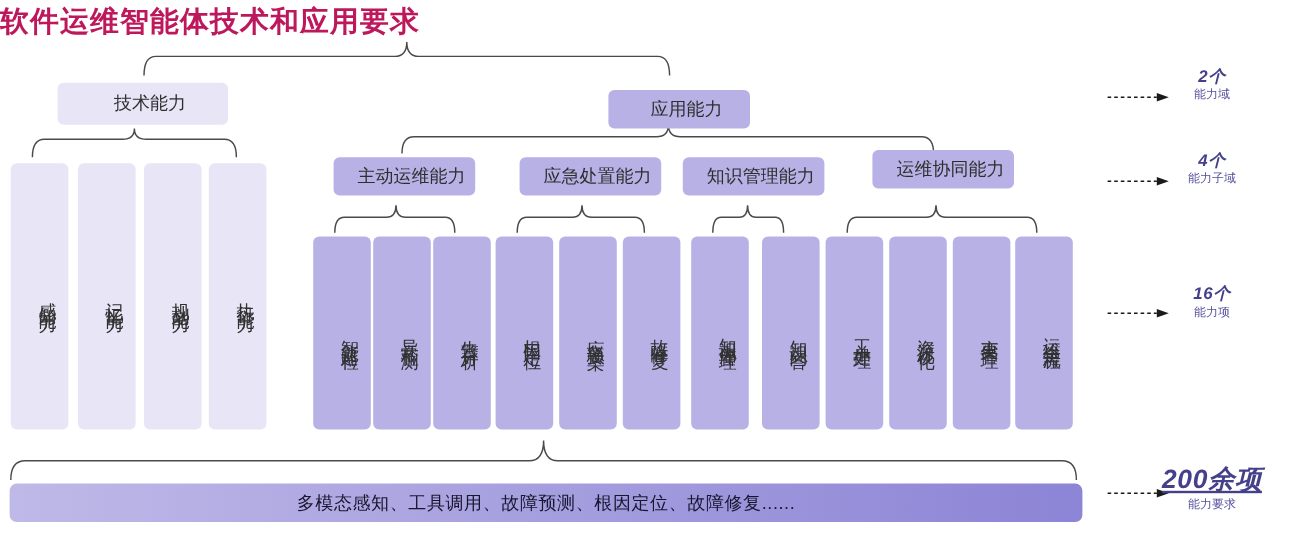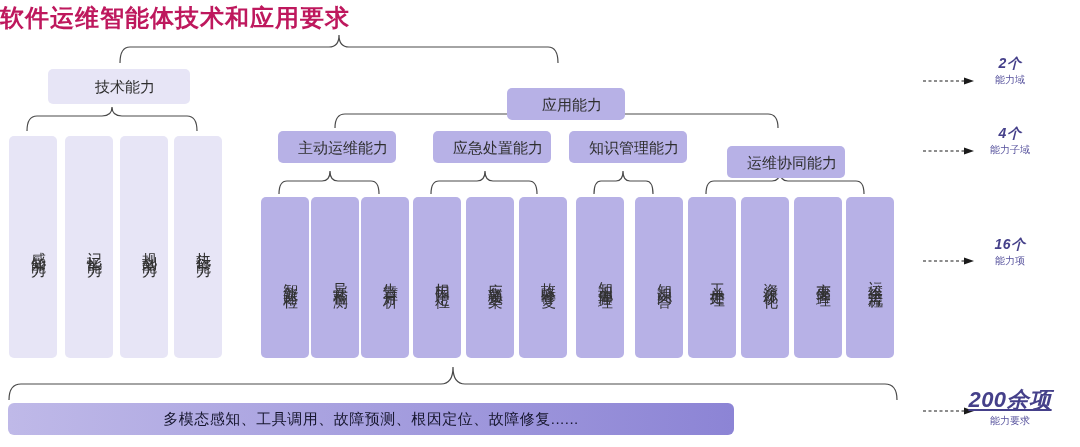--- a/index.html
+++ b/index.html
@@ -16,21 +16,21 @@
     position:absolute;display:flex;align-items:center;justify-content:center;
     border-radius:5px;color:#2e2e2e;font-size:15px;line-height:1;padding-left:12px;
   }
   .light{background:var(--light-box,#e7e5f6);}
   .medium{background:var(--medium-box,#b7b1e6);}
   .vbox span{
     writing-mode:vertical-rl;text-orientation:upright;
     letter-spacing:3.5px;font-size:15px;color:#303030;
   }
   .bar{
-    position:absolute;left:8px;top:403px;width:726px;height:32px;border-radius:6px;
+    position:absolute;left:8px;top:403px;width:894px;height:32px;border-radius:6px;
     background:linear-gradient(90deg,var(--bar-gradient-start,#bfb9e8),var(--bar-gradient-end,#8c84d5));
     display:flex;align-items:center;justify-content:center;
     font-size:15px;color:#16162e;letter-spacing:0.5px;
   }
   .annot{
     position:absolute;left:950px;width:120px;text-align:center;line-height:1.1;
   }
   .annot .num{
     font-size:14px;font-weight:bold;font-style:italic;
     color:var(--annotation-number,#45408a);letter-spacing:0.5px;
@@ -68,34 +68,34 @@
       <path d="M964 77.5 L974 81 L964 84.5 Z"></path>
       <path d="M964 147.5 L974 151 L964 154.5 Z"></path>
       <path d="M964 257.5 L974 261 L964 264.5 Z"></path>
       <path d="M964 407.5 L974 411 L964 414.5 Z"></path>
     </g>
   </svg>
 
   <div class="box light" style="left:48px;top:69px;width:130px;height:35px">
     <span>技术能力</span>
   </div>
-  <div class="box medium" style="left:507px;top:88px;width:106px;height:32px">
+  <div class="box medium" style="left:507px;top:75px;width:106px;height:32px">
     <span>应用能力</span>
   </div>
 
   <div class="box medium" style="left:278px;top:131px;width:106px;height:32px">
     <span>主动运维能力</span>
   </div>
   <div class="box medium" style="left:433px;top:131px;width:106px;height:32px">
     <span>应急处置能力</span>
   </div>
   <div class="box medium" style="left:569px;top:131px;width:106px;height:32px">
     <span>知识管理能力</span>
   </div>
-  <div class="box medium" style="left:727px;top:146px;width:106px;height:32px">
+  <div class="box medium" style="left:727px;top:125px;width:106px;height:32px">
     <span>运维协同能力</span>
   </div>
 
   <div class="box light vbox" style="left:9px;top:136px;width:36px;height:222px">
     <span>感知能力</span>
   </div>
   <div class="box light vbox" style="left:65px;top:136px;width:36px;height:222px">
     <span>记忆能力</span>
   </div>
   <div class="box light vbox" style="left:120px;top:136px;width:36px;height:222px">

